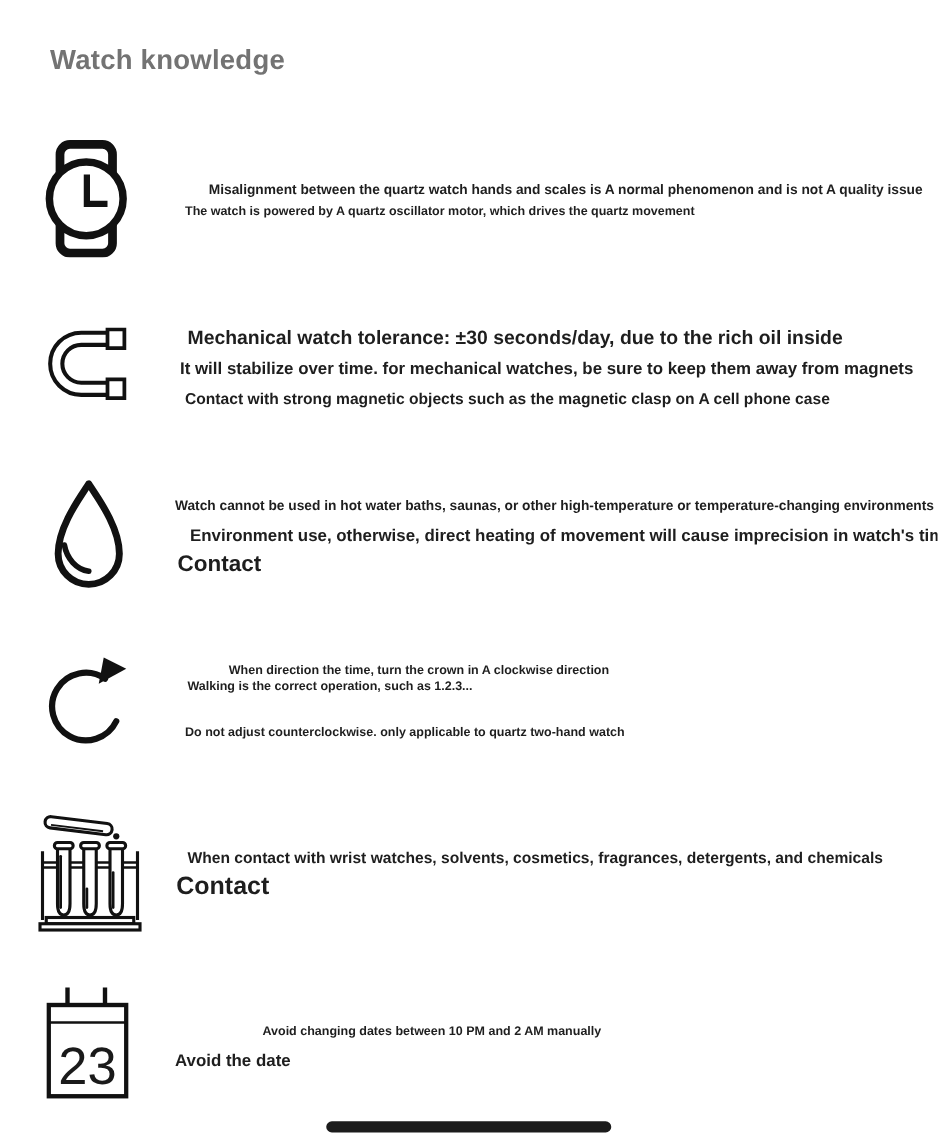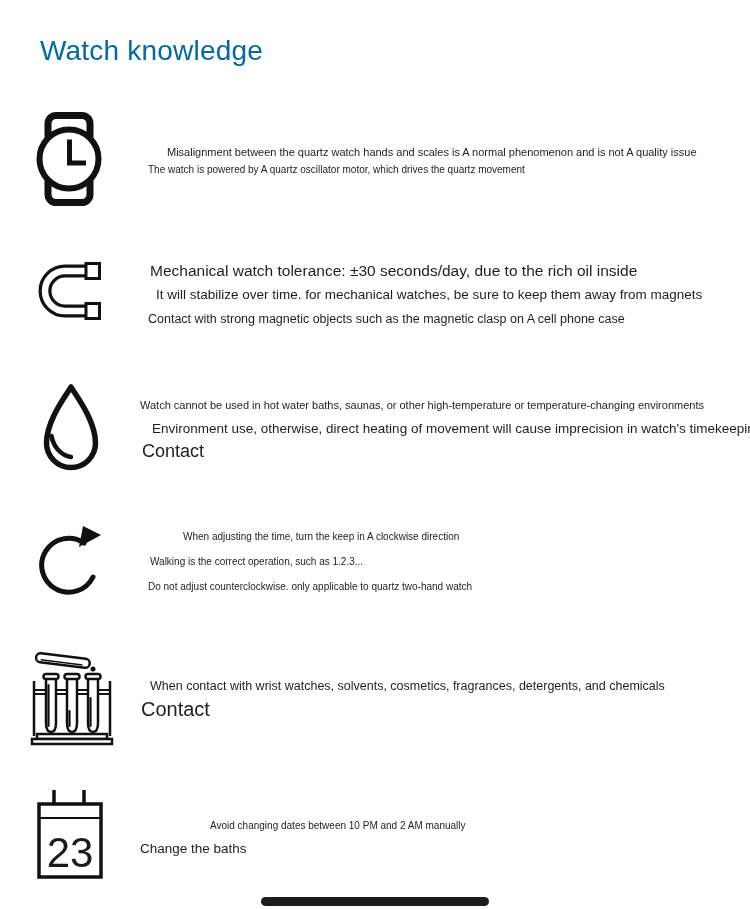--- a/index.html
+++ b/index.html
@@ -1,21 +1,21 @@
 <!DOCTYPE html>
 <html><head>
 <meta charset="utf-8">
 <style>
   html,body{margin:0;padding:0;}
   body{
     width:750px;height:909px;background:#ffffff;position:relative;overflow:hidden;
     font-family:"Liberation Sans",sans-serif;
   }
-  .ttl{position:absolute;left:40px;top:35px;font-size:28px;font-weight:normal;color:#0369a1;letter-spacing:.2px;}
-  .ln{position:absolute;font-weight:normal;color:#1e1e1e;white-space:nowrap;}
+  .ttl{position:absolute;left:40px;top:35px;font-size:22px;font-weight:bold;color:#737373;letter-spacing:.2px;}
+  .ln{position:absolute;font-weight:bold;color:#1e1e1e;white-space:nowrap;}
   .f11{font-size:11px;}
   .f12{font-size:12.5px;text-align:right;}
   .f13{font-size:13.5px;}
   .f14{font-size:10px;}
   .f15{font-size:15.5px;}
   .f18{font-size:18px;}
   .f20{font-size:20px;}
   .ico{position:absolute;}
   .ico svg{display:block;}
   .homebar{position:absolute;left:261px;top:897px;width:228px;height:9px;border-radius:4.5px;background:#1c1c1c;}
@@ -40,21 +40,21 @@
 <section>
   <div class="ico" style="left:37px;top:262px;width:66px;height:58px">
     <svg width="66" height="58" viewBox="0 0 66 58">
       <path d="M60 9 H28 A20 20 0 0 0 28 49 H60" stroke="#111" stroke-width="13" fill="none"></path>
       <path d="M60 9 H28 A20 20 0 0 0 28 49 H60" stroke="#fff" stroke-width="6.5" fill="none"></path>
       <rect x="49" y="1.5" width="13.5" height="15" fill="#fff" stroke="#111" stroke-width="3"></rect>
       <rect x="49" y="41.5" width="13.5" height="15" fill="#fff" stroke="#111" stroke-width="3"></rect>
     </svg>
   </div>
   <div class="ln f15" style="left:150px;top:262px">Mechanical watch tolerance: ±30 seconds/day, due to the rich oil inside</div>
-  <div class="ln f13" style="left:156px;top:287px">It will stabilize over time. for mechanical watches, be sure to keep them away from magnets</div>
+  <div class="ln f13" style="left:144px;top:287px">It will stabilize over time. for mechanical watches, be sure to keep them away from magnets</div>
   <div class="ln f12" style="left:148px;top:312px">Contact with strong magnetic objects such as the magnetic clasp on A cell phone case</div>
 </section>
 
 <section>
   <div class="ico" style="left:37px;top:383px;width:68px;height:93px">
     <svg width="68" height="93" viewBox="0 0 68 93">
       <path d="M34 4 C30 11 9.5 37 9.5 60 A24.5 24.5 0 0 0 58.5 60 C58.5 37 38 11 34 4 Z" stroke="#111" stroke-width="5.5" fill="#fff" stroke-linejoin="round"></path>
       <path d="M14.5 53 C16.5 64 24 72.5 34 74" stroke="#111" stroke-width="4.5" fill="none" stroke-linecap="round"></path>
     </svg>
   </div>
@@ -63,22 +63,22 @@
   <div class="ln f18" style="left:142px;top:441px">Contact</div>
 </section>
 
 <section>
   <div class="ico" style="left:38px;top:520px;width:66px;height:86px">
     <svg width="66" height="86" viewBox="0 0 66 86">
       <path d="M55 57 A27 27 0 1 1 46 23" stroke="#111" stroke-width="5" fill="none" stroke-linecap="round"></path>
       <polygon points="41,27 45,6 63,15" fill="#111"></polygon>
     </svg>
   </div>
-  <div class="ln f14" style="left:183px;top:531px">When adjusting the time, turn the keep in A clockwise direction</div>
-  <div class="ln f14" style="left:150px;top:556px">Walking is the correct operation, such as 1.2.3...</div>
+  <div class="ln f14" style="left:183px;top:531px">When direction the time, turn the crown in A clockwise direction</div>
+  <div class="ln f14" style="left:150px;top:544px">Walking is the correct operation, such as 1.2.3...</div>
   <div class="ln f14" style="left:148px;top:581px">Do not adjust counterclockwise. only applicable to quartz two-hand watch</div>
 </section>
 
 <section>
   <div class="ico" style="left:30px;top:648px;width:84px;height:98px">
     <svg width="84" height="98" viewBox="0 0 84 98">
       <g stroke="#111" fill="none" stroke-width="2.5">
         <g transform="rotate(7 8 10)">
           <rect x="6" y="5" width="54" height="9" rx="4.5" fill="#fff"></rect>
           <line x1="11" y1="11.5" x2="53" y2="11.5" stroke-width="1.5"></line>
@@ -110,16 +110,16 @@
   <div class="ico" style="left:37px;top:788px;width:70px;height:92px">
     <svg width="66" height="92" viewBox="0 0 66 92">
       <line x1="17" y1="2" x2="17" y2="17" stroke="#111" stroke-width="3.5"></line>
       <line x1="47" y1="2" x2="47" y2="17" stroke="#111" stroke-width="3.5"></line>
       <rect x="2" y="16" width="62" height="73" fill="#fff" stroke="#111" stroke-width="3.5"></rect>
       <line x1="2" y1="30" x2="64" y2="30" stroke="#111" stroke-width="2"></line>
       <text x="33" y="79" text-anchor="middle" font-size="42" fill="#1a1a1a" font-family="Liberation Sans, sans-serif">23</text>
     </svg>
   </div>
   <div class="ln f14" style="left:210px;top:820px">Avoid changing dates between 10 PM and 2 AM manually</div>
-  <div class="ln f13" style="left:140px;top:841px">Change the baths</div>
+  <div class="ln f13" style="left:140px;top:841px">Avoid the date</div>
 </section>
 
 <div class="homebar"></div>
 
 </body></html>

